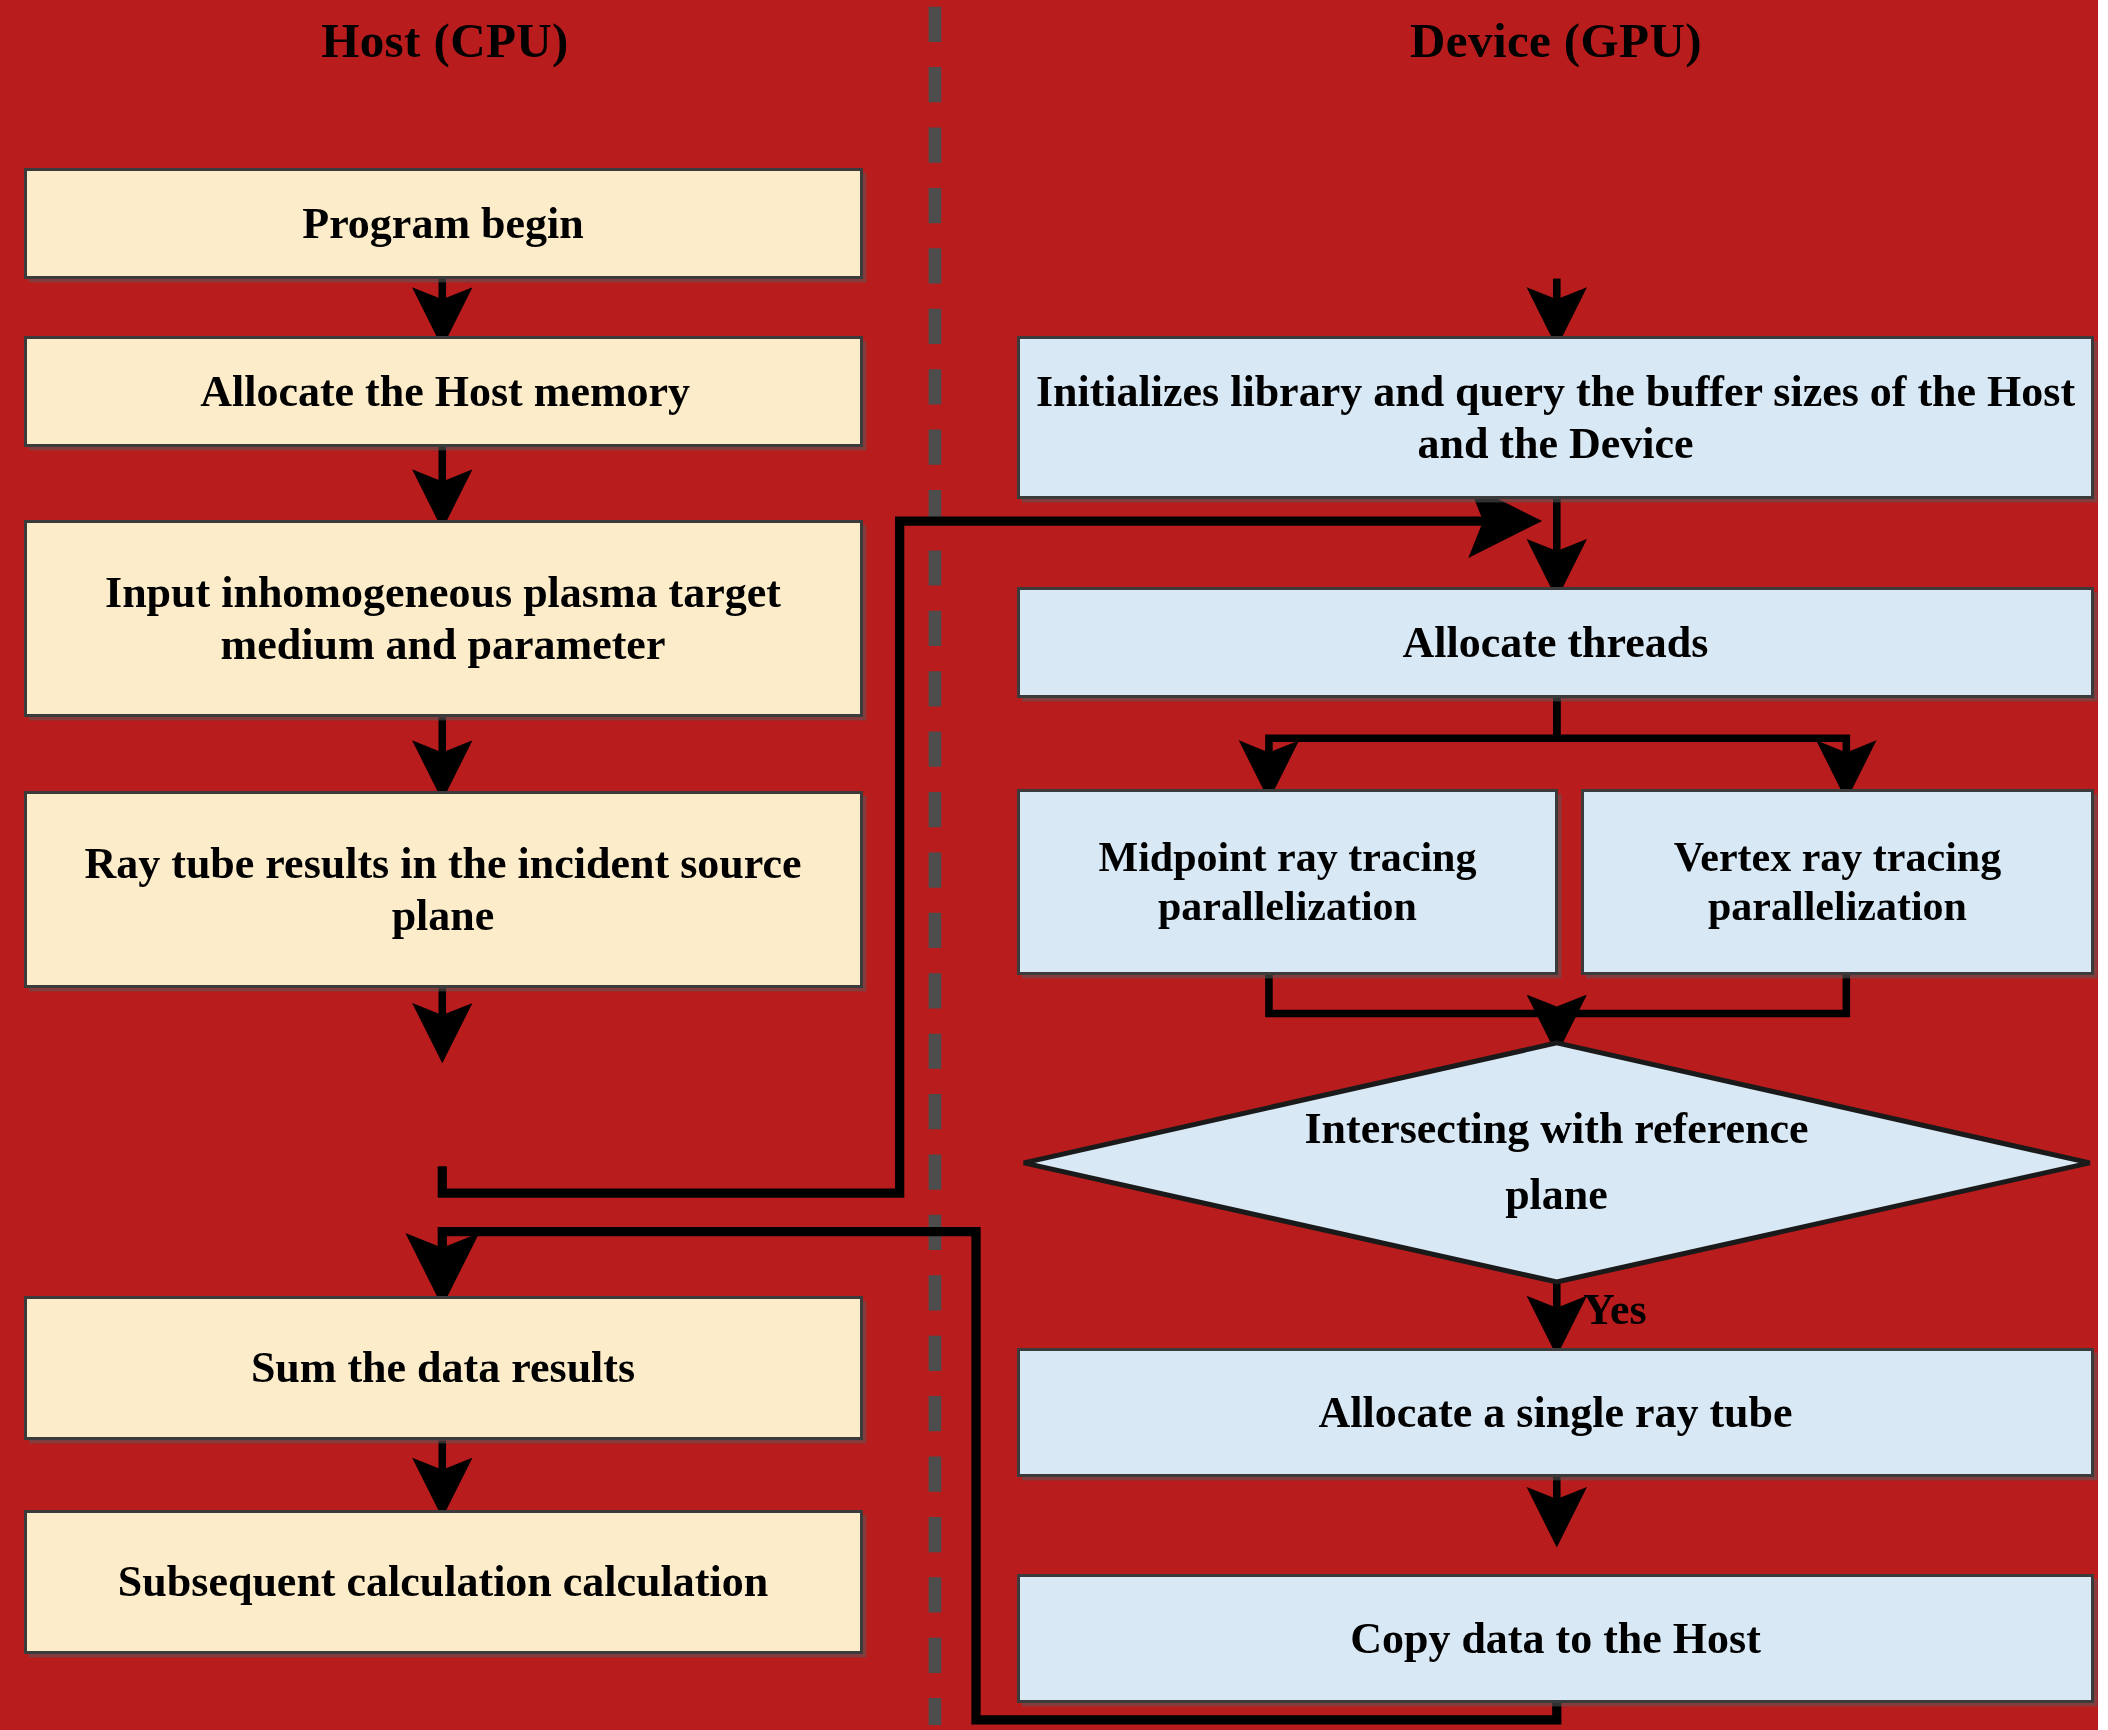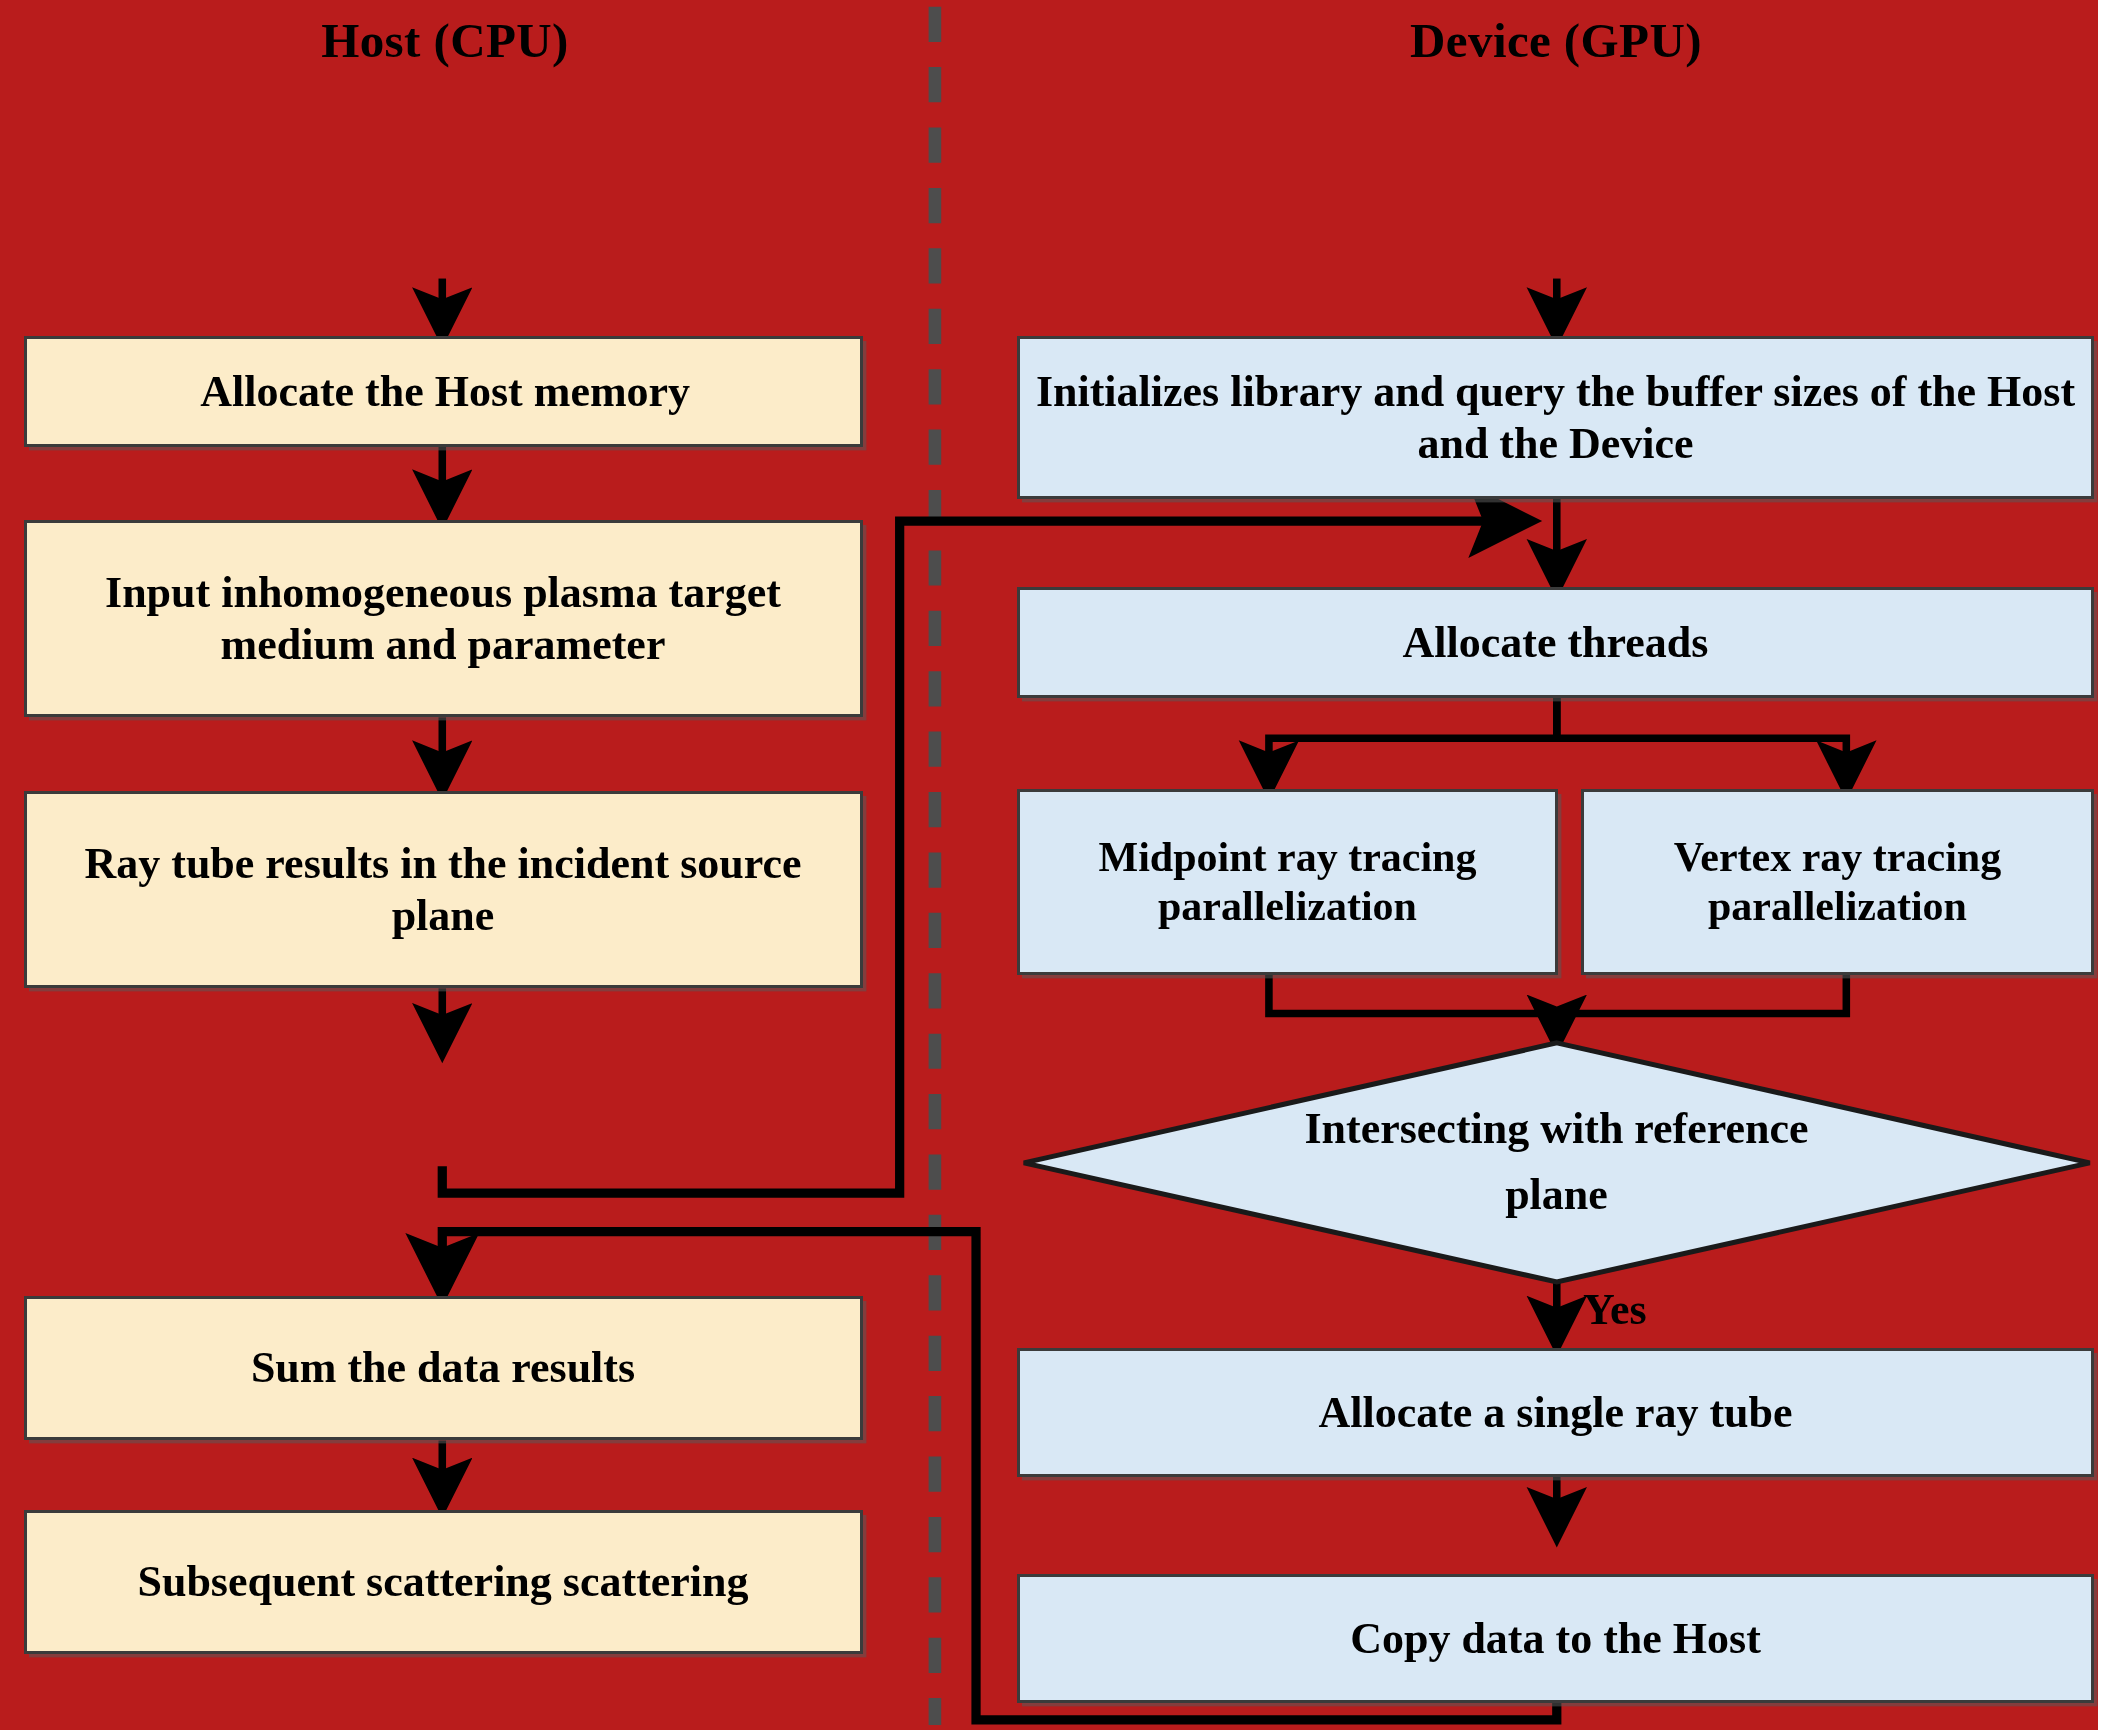--- a/index.html
+++ b/index.html
@@ -116,40 +116,43 @@
     <path d="M1855,1525 L1855,1602" stroke="#000" stroke-width="9" fill="none" marker-end="url(#arrowhead)"></path>
 
     <path d="M1855,1760 L1855,1830" stroke="#000" stroke-width="9" fill="none" marker-end="url(#arrowhead)"></path>
 
     <polygon points="1855,1243 2490,1386 1855,1528 1220,1386" fill="#d9e8f5" stroke="#1a1a1a" stroke-width="6"></polygon>
   </svg>
 
   <div class="col-header" style="left:210px; top:11.7px; width:470px;">Host (CPU)</div>
   <div class="col-header" style="left:1317px; top:11.7px; width:478px;">Device (GPU)</div>
 
+  <div class="node rect host" style="left:23.5px; top:168px; width:839px; height:111px; font-size:44px;">
+    <span class="node-label">Program begin</span>
+  </div>
 
   <div class="node rect host" style="left:23.5px; top:336px; width:839px; height:111px; font-size:44px;padding-left:16px;">
     <span class="node-label">Allocate the Host memory</span>
   </div>
 
   <div class="node rect host" style="left:23.5px; top:520px; width:839px; height:197px; font-size:44px;">
     <span class="node-label">Input inhomogeneous plasma target medium and parameter</span>
   </div>
 
   <div class="node rect host" style="left:23.5px; top:791px; width:839px; height:197px; font-size:44px;">
     <span class="node-label">Ray tube results in the incident source plane</span>
   </div>
 
 
   <div class="node rect host" style="left:23.5px; top:1296px; width:839px; height:144px; font-size:44px;">
     <span class="node-label">Sum the data results</span>
   </div>
 
   <div class="node rect host" style="left:23.5px; top:1510px; width:839px; height:144px; font-size:44px;">
-    <span class="node-label">Subsequent scattering scattering</span>
+    <span class="node-label">Subsequent calculation calculation</span>
   </div>
 
 
   <div class="node rect device" style="left:1017px; top:336px; width:1077px; height:163px; font-size:44px;">
     <span class="node-label">Initializes library and query the buffer sizes of the Host and the Device</span>
   </div>
 
   <div class="node rect device" style="left:1017px; top:587px; width:1077px; height:111px; font-size:44px;">
     <span class="node-label">Allocate threads</span>
   </div>

